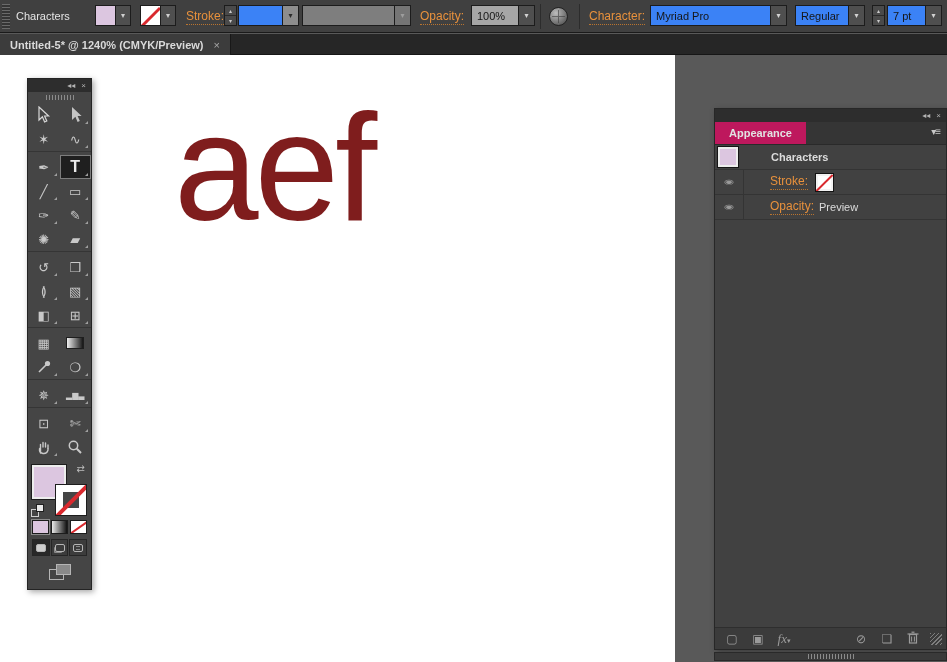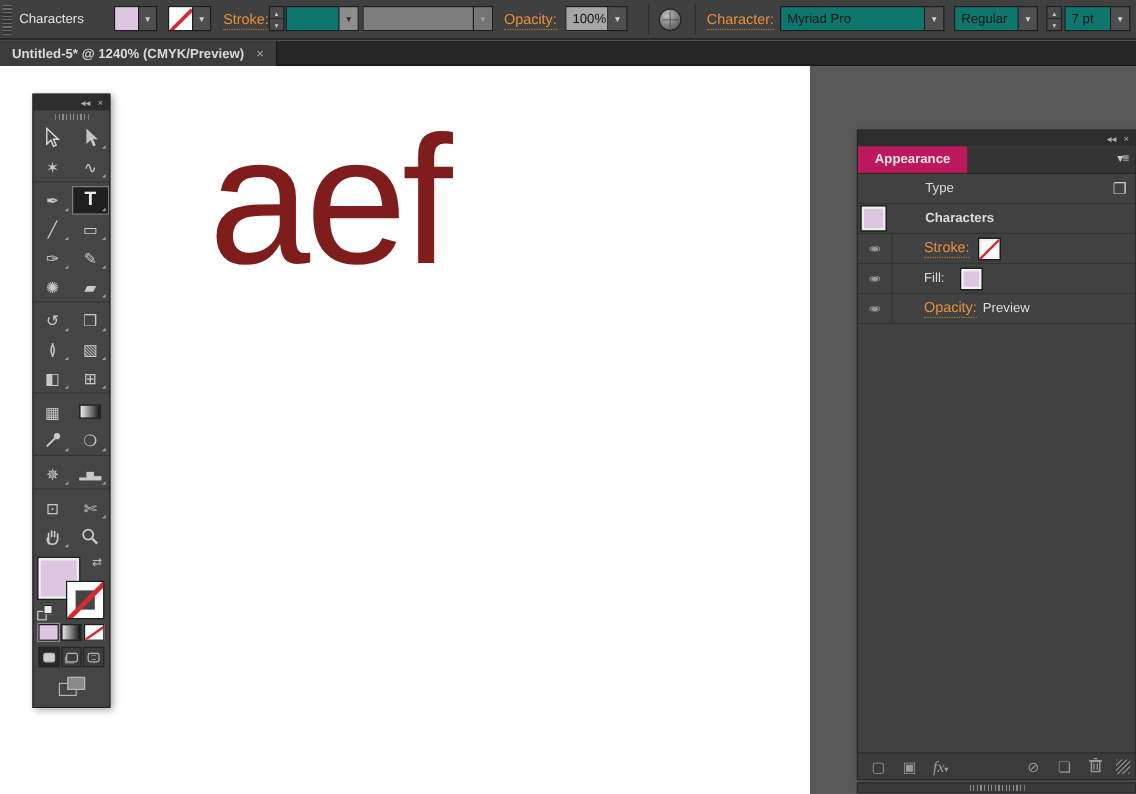--- a/index.html
+++ b/index.html
@@ -36,21 +36,21 @@
   }
   .olabel { font-size:12px; color:#e8913c; border-bottom:1px dotted #b9742f; padding-bottom:1px; }
   .pos { position:absolute; }
   .stepper { width:13px; height:21px; display:flex; flex-direction:column; border:1px solid #1c1c1c; }
   .stepper div {
     flex:1; background:#4a4a4a; color:#c9c9c9; font-size:6px;
     display:flex; align-items:center; justify-content:center;
   }
   .stepper div:first-child { border-bottom:1px solid #2a2a2a; }
   .field {
-    height:21px; background:#0f766e; border:1px solid #1c1c1c; color:#161616;
+    height:21px; background:#3b82f6; border:1px solid #1c1c1c; color:#161616;
     font-size:11px; display:flex; align-items:center; padding:0 5px;
   }
   .fieldwrap { position:absolute; display:flex; }
   .fieldwrap .fa {
     width:16px; height:21px; border:1px solid #1c1c1c; border-left:none;
     display:flex; align-items:center; justify-content:center; font-size:8px;
   }
   .fa-dark { background:#4f4f4f; color:#d2d2d2; }
   .fa-gray { background:#8d8d8d; color:#2c2c2c; }
   .fa-dis  { background:#757575; color:#9d9d9d; }
@@ -251,21 +251,21 @@
     <div class="fa fa-gray">▾</div>
   </div>
 
   <div class="fieldwrap" style="left:302px; top:5px;">
     <div class="field field-dis" style="width:93px;"></div>
     <div class="fa fa-dis">▾</div>
   </div>
 
   <span class="olabel pos" style="left:420px; top:9px;">Opacity:</span>
   <div class="fieldwrap" style="left:471px; top:5px;">
-    <div class="field" style="width:36px; background:#a6a6a6;text-align:right;">100%</div>
+    <div class="field" style="width:48px; background:#a6a6a6;text-align:right;">100%</div>
     <div class="fa fa-dark">▾</div>
   </div>
 
   <div class="vsep" style="left:540px;"></div>
   <div class="ball"></div>
   <div class="vsep" style="left:579px;"></div>
 
   <span class="olabel pos" style="left:589px; top:9px;">Character:</span>
   <div class="fieldwrap" style="left:650px; top:5px;">
     <div class="field" style="width:121px;">Myriad Pro</div>
@@ -430,49 +430,36 @@
   <div class="p-header">
     <span>◂◂</span>
     <span>×</span>
   </div>
 
   <div class="ap-tabs">
     <div class="ap-tab">Appearance</div>
     <span class="ap-menu">▾≡</span>
   </div>
 
-  <div class="ap-row">
-    <div class="ap-indent"></div>
-    <span>Type</span>
-    <span class="rowicon-right">❐</span>
-  </div>
 
   <div class="ap-row">
     <div class="chars-swatch"></div>
     <div class="ap-indent"></div>
     <span class="rowlabel-bold">Characters</span>
   </div>
 
   <div class="ap-row">
     <div class="gutter">
         <span class="eye">◉</span>
       </div>
     <div class="ap-indent2"></div>
     <span class="olabel">Stroke:</span>
     <div class="row-swatch none"></div>
   </div>
 
-  <div class="ap-row">
-    <div class="gutter">
-        <span class="eye">◉</span>
-      </div>
-    <div class="ap-indent2"></div>
-    <span>Fill:</span>
-    <div class="row-swatch pink" style="margin-left:14px;"></div>
-  </div>
 
   <div class="ap-row">
     <div class="gutter">
         <span class="eye">◉</span>
       </div>
     <div class="ap-indent2"></div>
     <span class="olabel">Opacity:</span>
     <span style="margin-left:5px;">Preview</span>
   </div>
 

